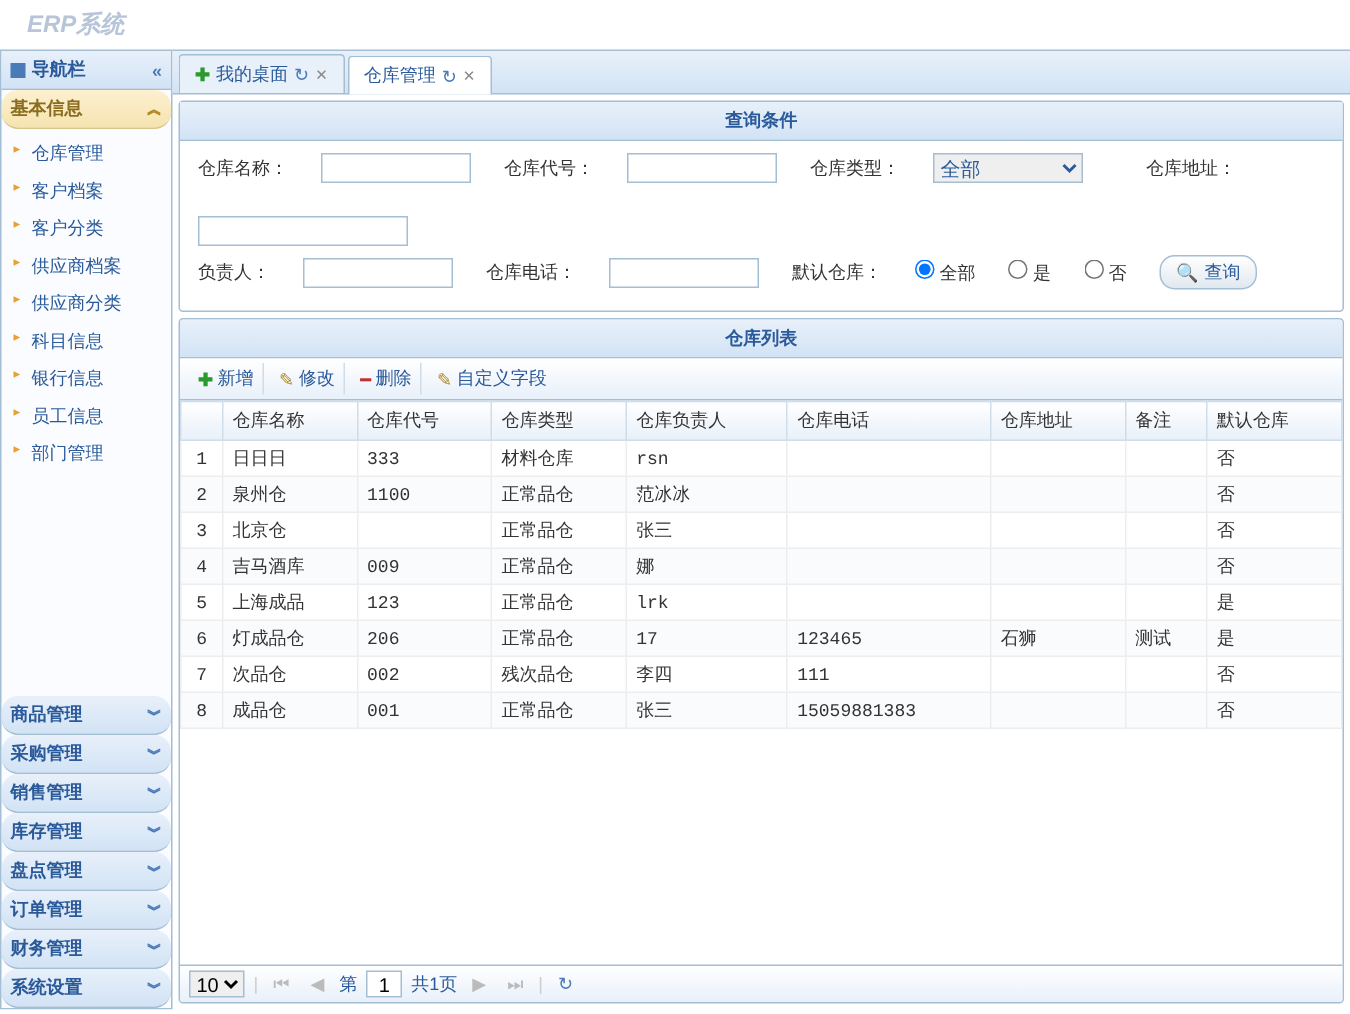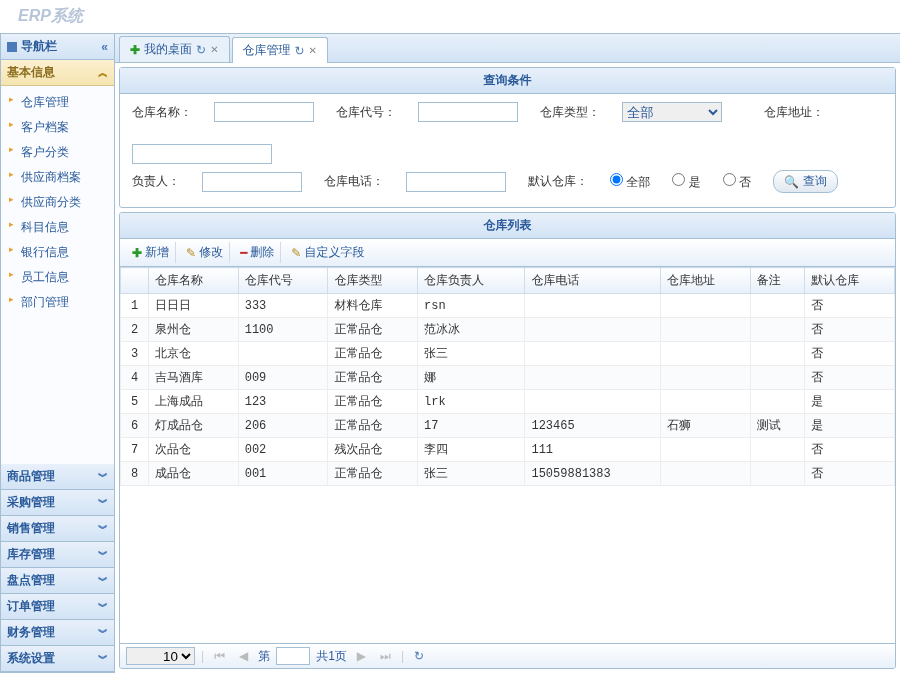--- a/index.html
+++ b/index.html
@@ -2,21 +2,21 @@
 <html><head>
 <meta charset="utf-8">
 <style>
 * { box-sizing: border-box; margin: 0; padding: 0; }
 body { font-family: Arial, "Microsoft YaHei", sans-serif; font-size: 12px; background: #fff; color: #333; }
 .app-title { font-size: 16px; color: #b8c5d9; font-style: italic; padding: 6px 0 6px 18px; font-weight: bold; }
 .main-layout { display: flex; height: 640px; }
 .sidebar { width: 115px; border: 1px solid #a4bed4; background: #fafcff; display: flex; flex-direction: column; }
 .nav-header { background: linear-gradient(#e8f0fa,#d2e3f5); border-bottom: 1px solid #a4bed4; padding: 4px 6px; font-weight: bold; color: #2a5a9a; display: flex; justify-content: space-between; align-items: center; }
 .nav-header .collapse-icon { color: #4a7ab8; }
-.nav-section-header { background: linear-gradient(#fdf0d0,#f5e4b0); border-bottom: 1px solid #d6c68c; padding: 4px 6px; font-weight: bold; color: #8a6d1e; display: flex; justify-content: space-between; align-items: center; cursor: pointer; }
+.nav-section-header { background: linear-gradient(#fdf0d0,#f5e4b0); border-bottom: 1px solid #d6c68c; padding: 4px 6px; font-weight: bold; color: #8a6d1e; display: flex; justify-content: space-between; align-items: center; cursor: pointer; border-radius: 11px; }
 .nav-section-header.collapsed { background: linear-gradient(#e8f0fa,#d2e3f5); color: #2a5a9a; border-bottom: 1px solid #a4bed4; }
 .nav-section-header.collapsed .chevron { color: #4a7ab8; }
 .nav-section-header .chevron { font-size: 10px; color: #b08a1e; }
 .nav-items { padding: 4px 0; }
 .nav-item { padding: 4px 8px 4px 20px; color: #2a5a9a; cursor: pointer; position: relative; }
 .nav-item::before { content: "▸"; position: absolute; left: 8px; color: #e8a030; font-size: 9px; }
 .spacer { flex: 1; }
 .content { flex: 1; display: flex; flex-direction: column; border-top: 1px solid #a4bed4; }
 .tabs { display: flex; background: linear-gradient(#e8f0fa,#d2e3f5); border-bottom: 1px solid #a4bed4; padding: 2px 4px 0; }
 .tab { padding: 4px 10px; border: 1px solid #a4bed4; border-bottom: none; margin-right: 2px; background: #e8f0fa; border-radius: 3px 3px 0 0; cursor: pointer; display: flex; align-items: center; gap: 4px; color: #2a5a9a; }
@@ -39,21 +39,21 @@
 .tool-btn .ico-add { color: #2a9a2a; font-weight: bold; }
 .tool-btn .ico-edit { color: #b08a1e; }
 .tool-btn .ico-del { color: #c03030; }
 .grid-wrap { flex: 1; overflow: auto; }
 table.grid { width: 100%; border-collapse: collapse; font-family: Liberation Mono, monospace; }
 table.grid th { background: linear-gradient(#fff,#e8f0fa); border: 1px solid #d0dce8; padding: 4px 6px; text-align: left; font-weight: normal; color: #333; }
 table.grid td { border: 1px solid #ededed; padding: 3px 6px; color: #333; }
 table.grid tr:nth-child(even) td { background: #fafbfc; }
 .row-num { text-align: center; color: #666; width: 28px; }
 .pager { background: linear-gradient(#fff,#e8f0fa); border-top: 1px solid #a4bed4; padding: 3px 6px; display: flex; align-items: center; gap: 6px; color: #2a5a9a; }
-.pager select, .pager input { border: 1px solid #a4bed4; height: 18px; padding-left: 32px; }
+.pager select, .pager input { border: 1px solid #a4bed4; height: 18px; }
 .pager .pg-btn { cursor: pointer; padding: 0 4px; color: #4a7ab8; }
 .pager .pg-btn.disabled { color: #bbb; cursor: default; }
 .pager .sep { color: #ccc; }
 .icon-sq { display:inline-block; width:10px; height:10px; background:#4a7ab8; margin-right:4px; vertical-align:middle; }
 </style>
 </head>
 <body>
 
 <div class="app-title">ERP系统</div>
 

